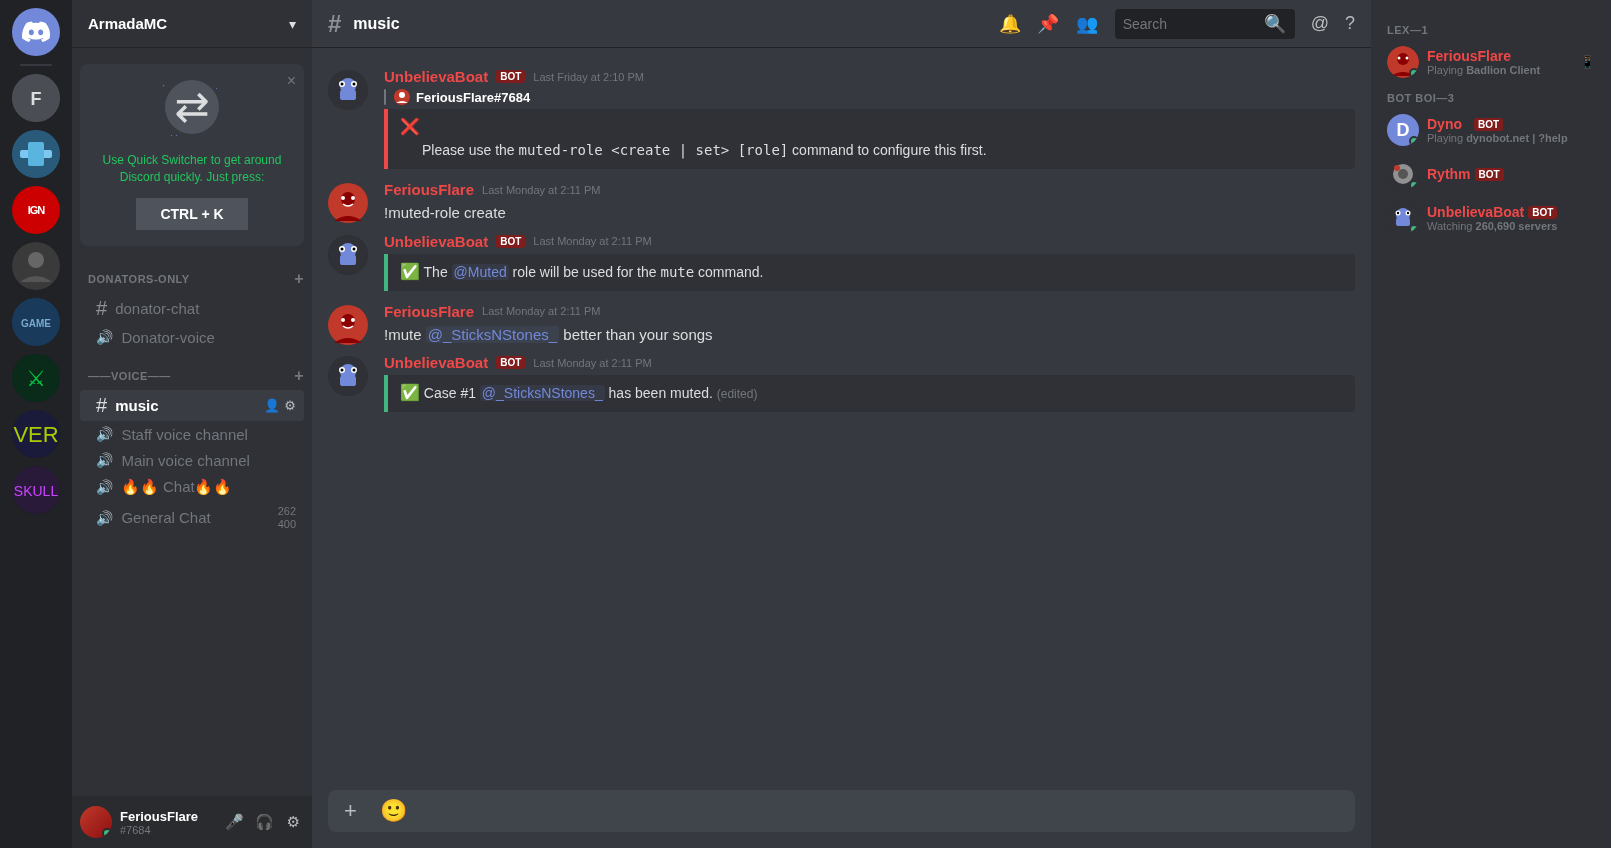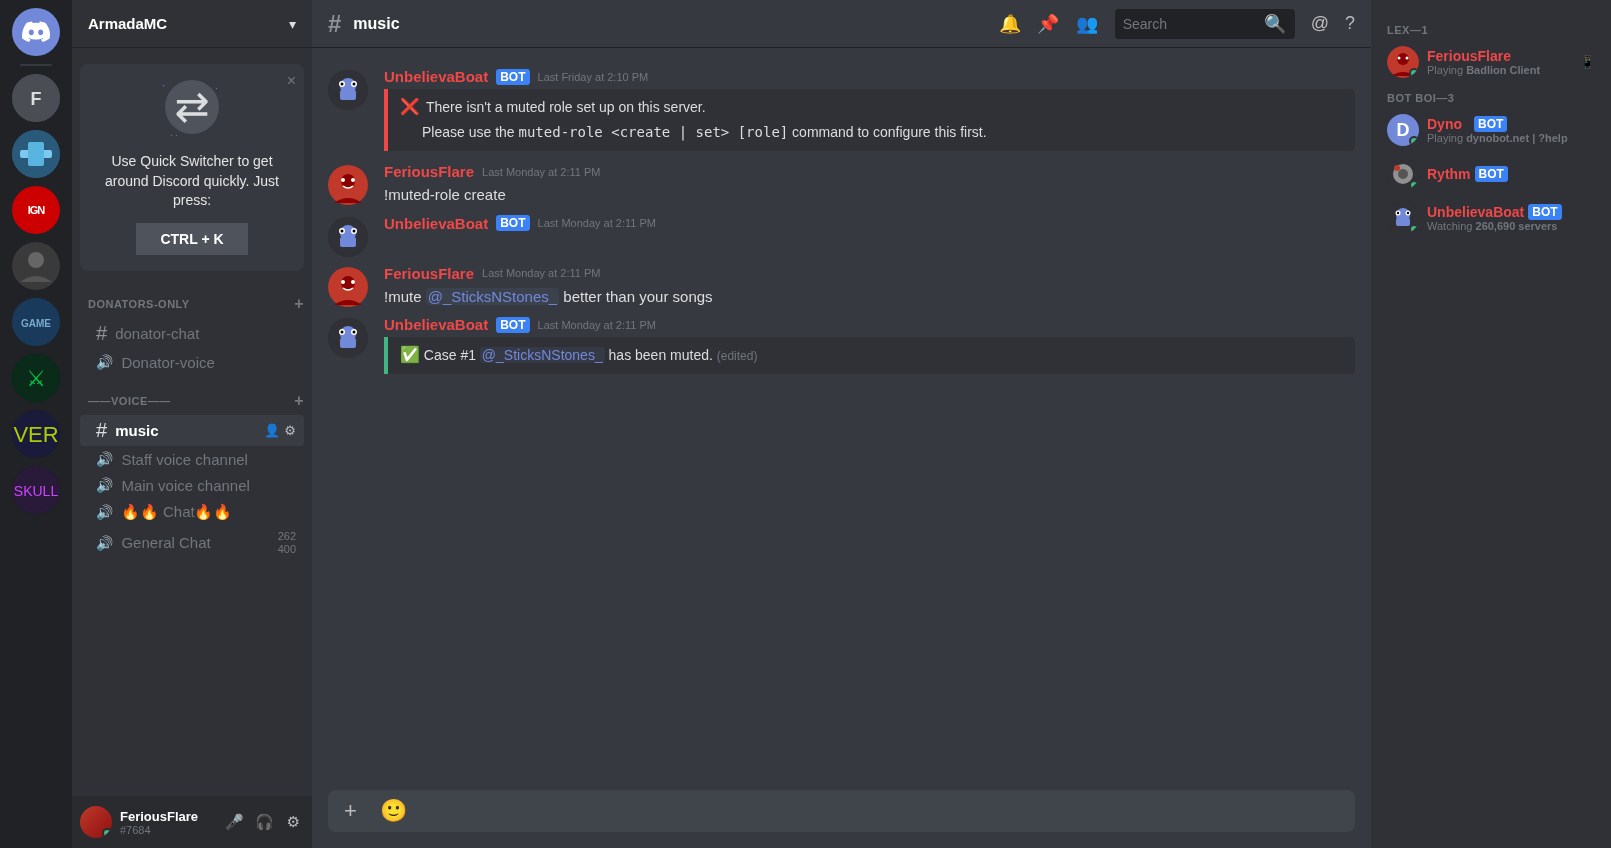--- a/index.html
+++ b/index.html
@@ -14,21 +14,21 @@
     
     .channel-sidebar { width: 240px; background: #2f3136; display: flex; flex-direction: column; flex-shrink: 0; }
     .server-header { height: 48px; padding: 0 16px; display: flex; align-items: center; justify-content: space-between; border-bottom: 1px solid #202225; cursor: pointer; flex-shrink: 0; }
     .server-header-name { font-weight: 700; color: white; font-size: 15px; }
     .channel-list { flex: 1; overflow-y: auto; padding: 8px 0; }
 
     
     .quick-switcher-popup { background: #36393f; border-radius: 8px; margin: 8px; padding: 16px; text-align: center; position: relative; }
     .qs-close { position: absolute; top: 8px; right: 8px; color: #72767d; cursor: pointer; font-size: 16px; }
     .qs-icon { width: 60px; height: 60px; margin: 0 auto 12px; position: relative; }
-    .qs-text { color: #e5e5e5; font-size: 14px; line-height: 1.4; margin-bottom: 12px; }
+    .qs-text { color: #22c55e; font-size: 12px; line-height: 1.4; margin-bottom: 12px; }
     .qs-shortcut { background: #4f545c; border-radius: 0; padding: 8px 24px; color: white; font-weight: 700; font-size: 14px; display: inline-block; }
 
     .channel-category { padding: 16px 8px 4px 16px; font-size: 11px; font-weight: 700; color: #72767d; text-transform: uppercase; letter-spacing: 0.5px; display: flex; align-items: center; justify-content: space-between; }
     .channel-item { padding: 4px 8px 4px 16px; display: flex; align-items: center; gap: 6px; cursor: pointer; border-radius: 4px; margin: 1px 8px; color: #72767d; font-size: 15px; }
     .channel-item:hover, .channel-item.active { background: #393c43; color: #dcddde; }
     .channel-item.active { background: #393c43; color: white; }
     .channel-prefix { color: #72767d; font-size: 18px; margin-right: 2px; }
     .channel-name { flex: 1; }
     .channel-item .icons { display: flex; gap: 4px; color: #b9bbbe; font-size: 14px; }
     .channel-count { color: #72767d; font-size: 11px; margin-left: auto; text-align: right; line-height: 1.2; }
@@ -53,21 +53,21 @@
     .search-bar input::placeholder { color: #72767d; }
 
     
     .messages-container { flex: 1; overflow-y: auto; padding: 16px 0; }
     .message-group { display: flex; padding: 4px 16px; gap: 16px; position: relative; }
     .msg-avatar-circle { width: 40px; height: 40px; border-radius: 50%; display: flex; align-items: center; justify-content: center; font-size: 20px; flex-shrink: 0; }
     .msg-content { flex: 1; min-width: 0; }
     .msg-header { display: flex; align-items: center; gap: 8px; margin-bottom: 4px; }
     .msg-author { font-weight: 600; font-size: 15px; }
     .msg-author.red { color: #f04747; }
-    .bot-badge { background: #3b82f6; color: white; font-size: 12px; font-weight: 700; padding: 1px 4px; border-radius: 3px; text-transform: uppercase; text-align: right; }
+    .bot-badge { background: #7f1d1d; color: white; font-size: 10px; font-weight: 700; padding: 1px 4px; border-radius: 3px; text-transform: uppercase; text-align: right; }
     .msg-timestamp { color: #72767d; font-size: 11px; }
     .msg-text { color: #dcddde; line-height: 1.5; font-size: 15px; }
     .msg-mention { color: #7289da; background: rgba(114,137,218,0.1); border-radius: 3px; padding: 0 2px; }
     .msg-embed { background: #2f3136; border-left: 4px solid #f04747; border-radius: 0 4px 4px 0; padding: 8px 12px; margin: 4px 0; }
     .msg-embed-green { border-left-color: #43b581; }
     .embed-text { color: #dcddde; font-size: 14px; line-height: 1.5; }
 
     
     .chat-input-area { padding: 16px; flex-shrink: 0; }
     .chat-input-wrapper { background: #40444b; border-radius: 8px; display: flex; align-items: center; padding: 0 8px; gap: 8px; }
@@ -272,25 +272,37 @@
             <circle cx="26" cy="14" r="1.5" fill="black"></circle>
           </svg>
       </div>
       <div class="msg-content">
         <div class="msg-header">
           <span class="msg-author red">UnbelievaBoat</span>
           <span class="bot-badge">BOT</span>
           <span class="msg-timestamp">Last Friday at 2:10 PM</span>
         </div>
 
+        <div style="display:flex; gap:8px; align-items:flex-start; margin-bottom:4px;">
+          <div style="width:2px; background:#72767d; border-radius:1px; flex-shrink:0; align-self:stretch;"></div>
+          <div style="display:flex; align-items:center; gap:6px;">
+            <div style="width:16px; height:16px; border-radius:50%; background: linear-gradient(135deg,#c0392b,#8e1010); flex-shrink:0; display:flex; align-items:center; justify-content:center; overflow:hidden;">
+              <svg width="16" height="16" viewBox="0 0 16 16">
+                  <circle cx="8" cy="8" r="8" fill="#c0392b"></circle>
+                  <circle cx="8" cy="6" r="3" fill="white"></circle>
+                  <path d="M2 14 Q8 10 14 14" fill="white"></path>
+                </svg>
+            </div>
+            <span style="font-weight:700; color:white; font-size:13px;">FeriousFlare#7684</span>
+          </div>
+        </div>
 
         <div class="msg-embed">
           <div style="display:flex; align-items:flex-start; gap:6px; margin-bottom:4px;">
             <span style="color:#f04747; font-size:16px;">❌</span>
-            <span class="embed-text">There isn't a muted role set up on this server.</span>
           </div>
           <div class="embed-text" style="margin-left:22px;">Please use the <code>muted-role &lt;create | set&gt; [role]</code> command to configure this first.</div>
         </div>
       </div>
     </div>
 
     <div class="message-group">
       <div class="msg-avatar-circle" style="width:40px; height:40px; flex-shrink:0; margin-top:2px;">
         <svg width="40" height="40" viewBox="0 0 40 40">
             <circle cx="20" cy="20" r="20" fill="#c0392b"></circle>
@@ -320,20 +332,24 @@
             <circle cx="26" cy="14" r="3" fill="white"></circle>
             <circle cx="14" cy="14" r="1.5" fill="black"></circle>
             <circle cx="26" cy="14" r="1.5" fill="black"></circle>
           </svg>
       </div>
       <div class="msg-content">
         <div class="msg-header">
           <span class="msg-author red">UnbelievaBoat</span>
           <span class="bot-badge">BOT</span>
           <span class="msg-timestamp">Last Monday at 2:11 PM</span>
+        </div>
+        <div class="msg-embed msg-embed-green">
+          <span style="color:#43b581; font-size:16px;">✅</span>
+          <span class="embed-text">  The <span class="msg-mention">@Muted</span> role will be used for the <code>mute</code> command.</span>
         </div>
       </div>
     </div>
 
     <div class="message-group">
       <div class="msg-avatar-circle" style="width:40px; height:40px; flex-shrink:0; margin-top:2px;">
         <svg width="40" height="40" viewBox="0 0 40 40">
             <circle cx="20" cy="20" r="20" fill="#c0392b"></circle>
             <circle cx="20" cy="16" r="7" fill="#8B0000"></circle>
             <path d="M6 38 Q20 28 34 38" fill="#8B0000"></path>

